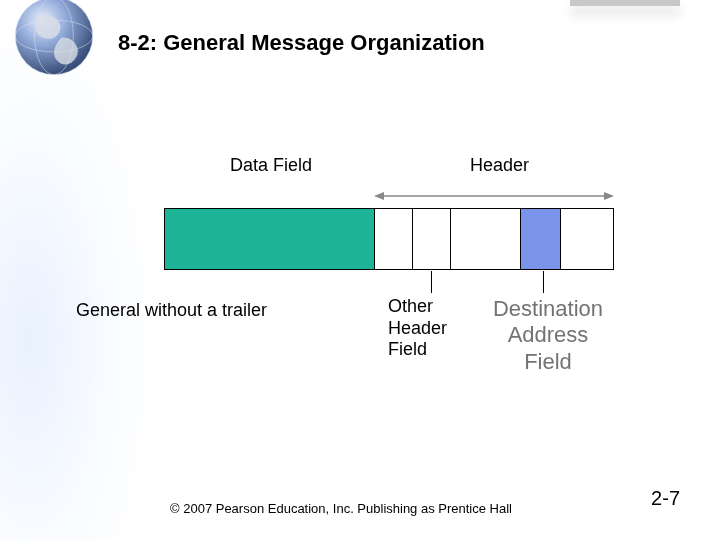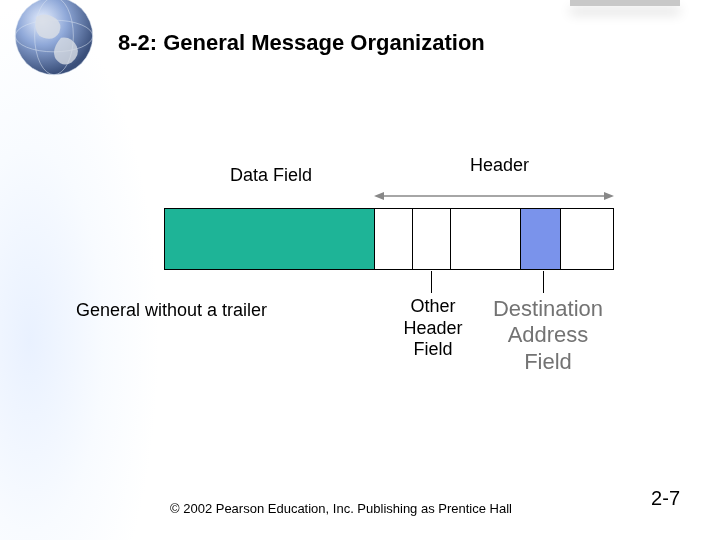--- a/index.html
+++ b/index.html
@@ -42,21 +42,21 @@
     font-size: 22px;
     font-weight: bold;
     color: #000;
   }
   .label {
     position: absolute;
     font-size: 18px;
     color: #000;
     text-align: center;
   }
-  .data-field-label { top: 165px; left: 230px; }
+  .data-field-label { top: 155px; left: 230px; }
   .header-label { top: 155px; left: 470px; }
   .arrow-wrap {
     position: absolute;
     top: 188px;
     left: 374px;
     width: 240px;
     height: 12px;
   }
   .arrow-wrap svg { width: 100%; height: 100%; }
   .message-box {
@@ -81,21 +81,20 @@
     font-size: 18px;
     color: #000;
   }
   .other-label {
     position: absolute;
     top: 296px;
     left: 388px;
     width: 90px;
     font-size: 18px;
     color: #000;
-    text-align: center;
     line-height: 1.2;
   }
   .dest-label {
     position: absolute;
     top: 296px;
     left: 488px;
     width: 120px;
     font-size: 22px;
     color: #737373;
     text-align: center;
@@ -172,14 +171,14 @@
 </div>
 
 <div class="tick tick1"></div>
 <div class="tick tick2"></div>
 
 <div class="caption-left">General without a trailer</div>
 
 <div class="other-label">Other<br>Header<br>Field</div>
 <div class="dest-label">Destination<br>Address<br>Field</div>
 
-<div class="footer-copy">© 2002 Pearson Education, Inc.  Publishing as Prentice Hall</div>
+<div class="footer-copy">© 2007 Pearson Education, Inc.  Publishing as Prentice Hall</div>
 <div class="page-num">2-7</div>
 
 </body></html>

